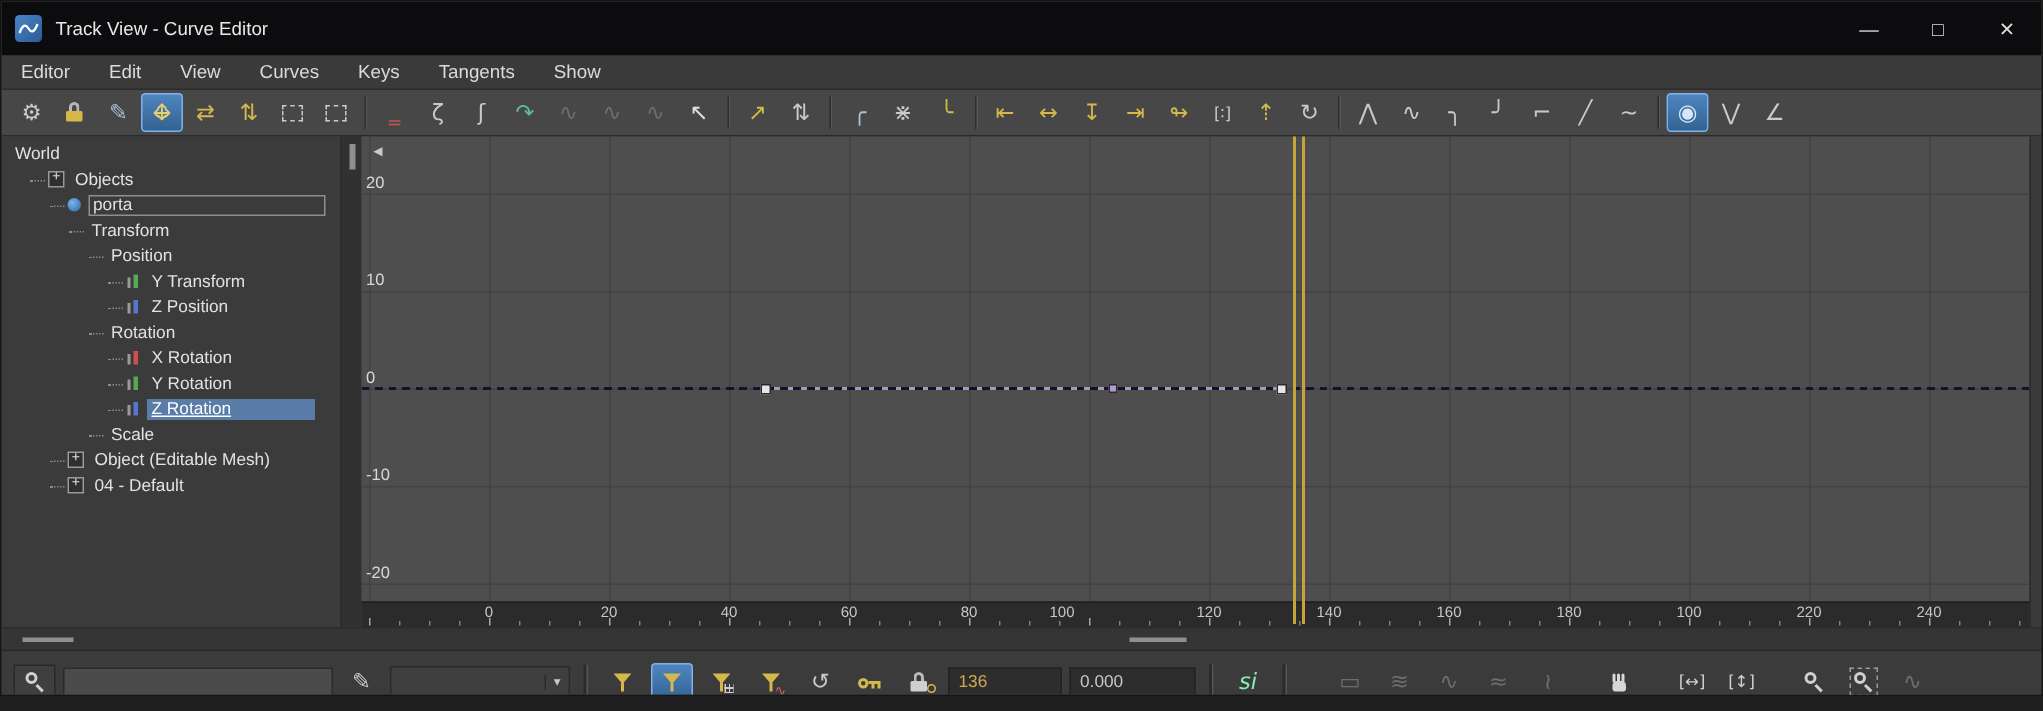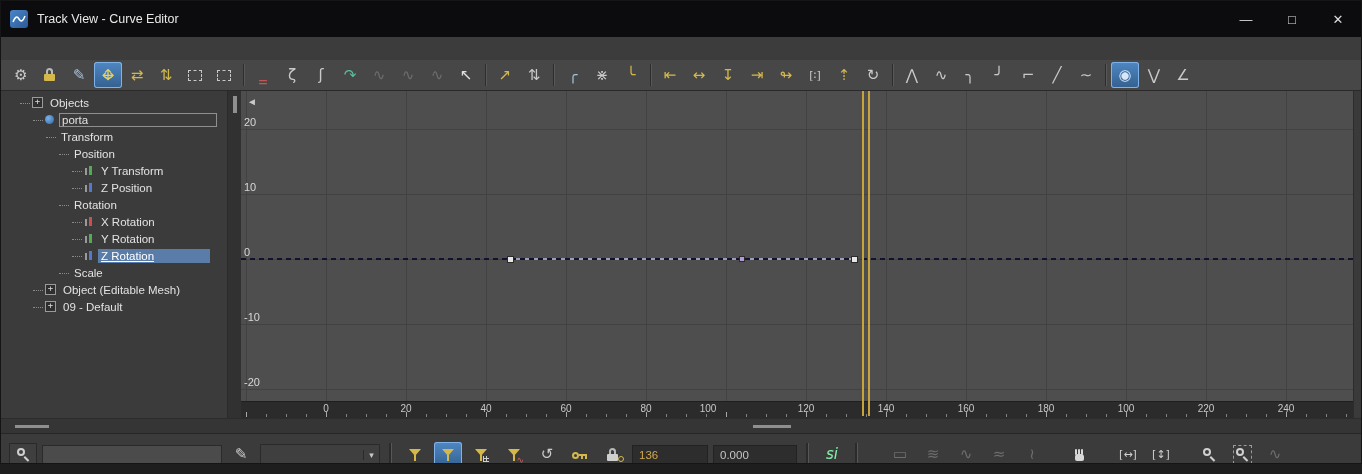--- a/index.html
+++ b/index.html
@@ -114,20 +114,29 @@
         </svg>
     </div>
     <div class="title">Track View - Curve Editor</div>
     <div class="wincontrols">
       <div class="winbtn">—</div>
       <div class="winbtn">□</div>
       <div class="winbtn">✕</div>
     </div>
   </div>
 
+  <div class="menubar" id="menubar">
+      <div class="menu-item">Editor</div>
+      <div class="menu-item">Edit</div>
+      <div class="menu-item">View</div>
+      <div class="menu-item">Curves</div>
+      <div class="menu-item">Keys</div>
+      <div class="menu-item">Tangents</div>
+      <div class="menu-item">Show</div>
+    </div>
 
   <div class="toolbar" id="toolbar">
       <div class="tbtn">
         <span class="glyph" style="color: rgb(201, 201, 201);">⚙</span>
       </div>
       <div class="tbtn">
         <span class="ci ci-lock" style="color: rgb(207, 207, 207);">
           <i class="lk-shackle"></i>
           <i class="lk-body"></i>
         </span>
@@ -246,20 +255,23 @@
       </div>
       <div class="tbtn">
         <span class="glyph" style="color: rgb(201, 201, 201);">⋁</span>
       </div>
       <div class="tbtn">
         <span class="glyph" style="color: rgb(201, 201, 201);">∠</span>
       </div>
     </div>
 
   <div class="tree" id="tree">
+      <div class="trow" style="padding-left: 6px;">
+        <span class="tlabel">World</span>
+      </div>
       <div class="trow" style="padding-left: 19px;">
         <span class="stub"></span>
         <span class="expander">+</span>
         <span class="tlabel">Objects</span>
       </div>
       <div class="trow" style="padding-left: 32px;">
         <span class="stub"></span>
         <span class="bluedot"></span>
         <span class="tlabel boxed">porta</span>
       </div>
@@ -305,21 +317,21 @@
         <span class="tlabel">Scale</span>
       </div>
       <div class="trow" style="padding-left: 32px;">
         <span class="stub"></span>
         <span class="expander">+</span>
         <span class="tlabel">Object (Editable Mesh)</span>
       </div>
       <div class="trow" style="padding-left: 32px;">
         <span class="stub"></span>
         <span class="expander">+</span>
-        <span class="tlabel">09 - Default</span>
+        <span class="tlabel">04 - Default</span>
       </div>
     </div>
   <div class="tree-vscroll">
       <div class="handle"></div>
     </div>
 
   <div class="plot" id="plot">
       <div class="gv" style="left: 5px;"></div>
       <div class="gv" style="left: 85px;"></div>
       <div class="gv" style="left: 165px;"></div>

